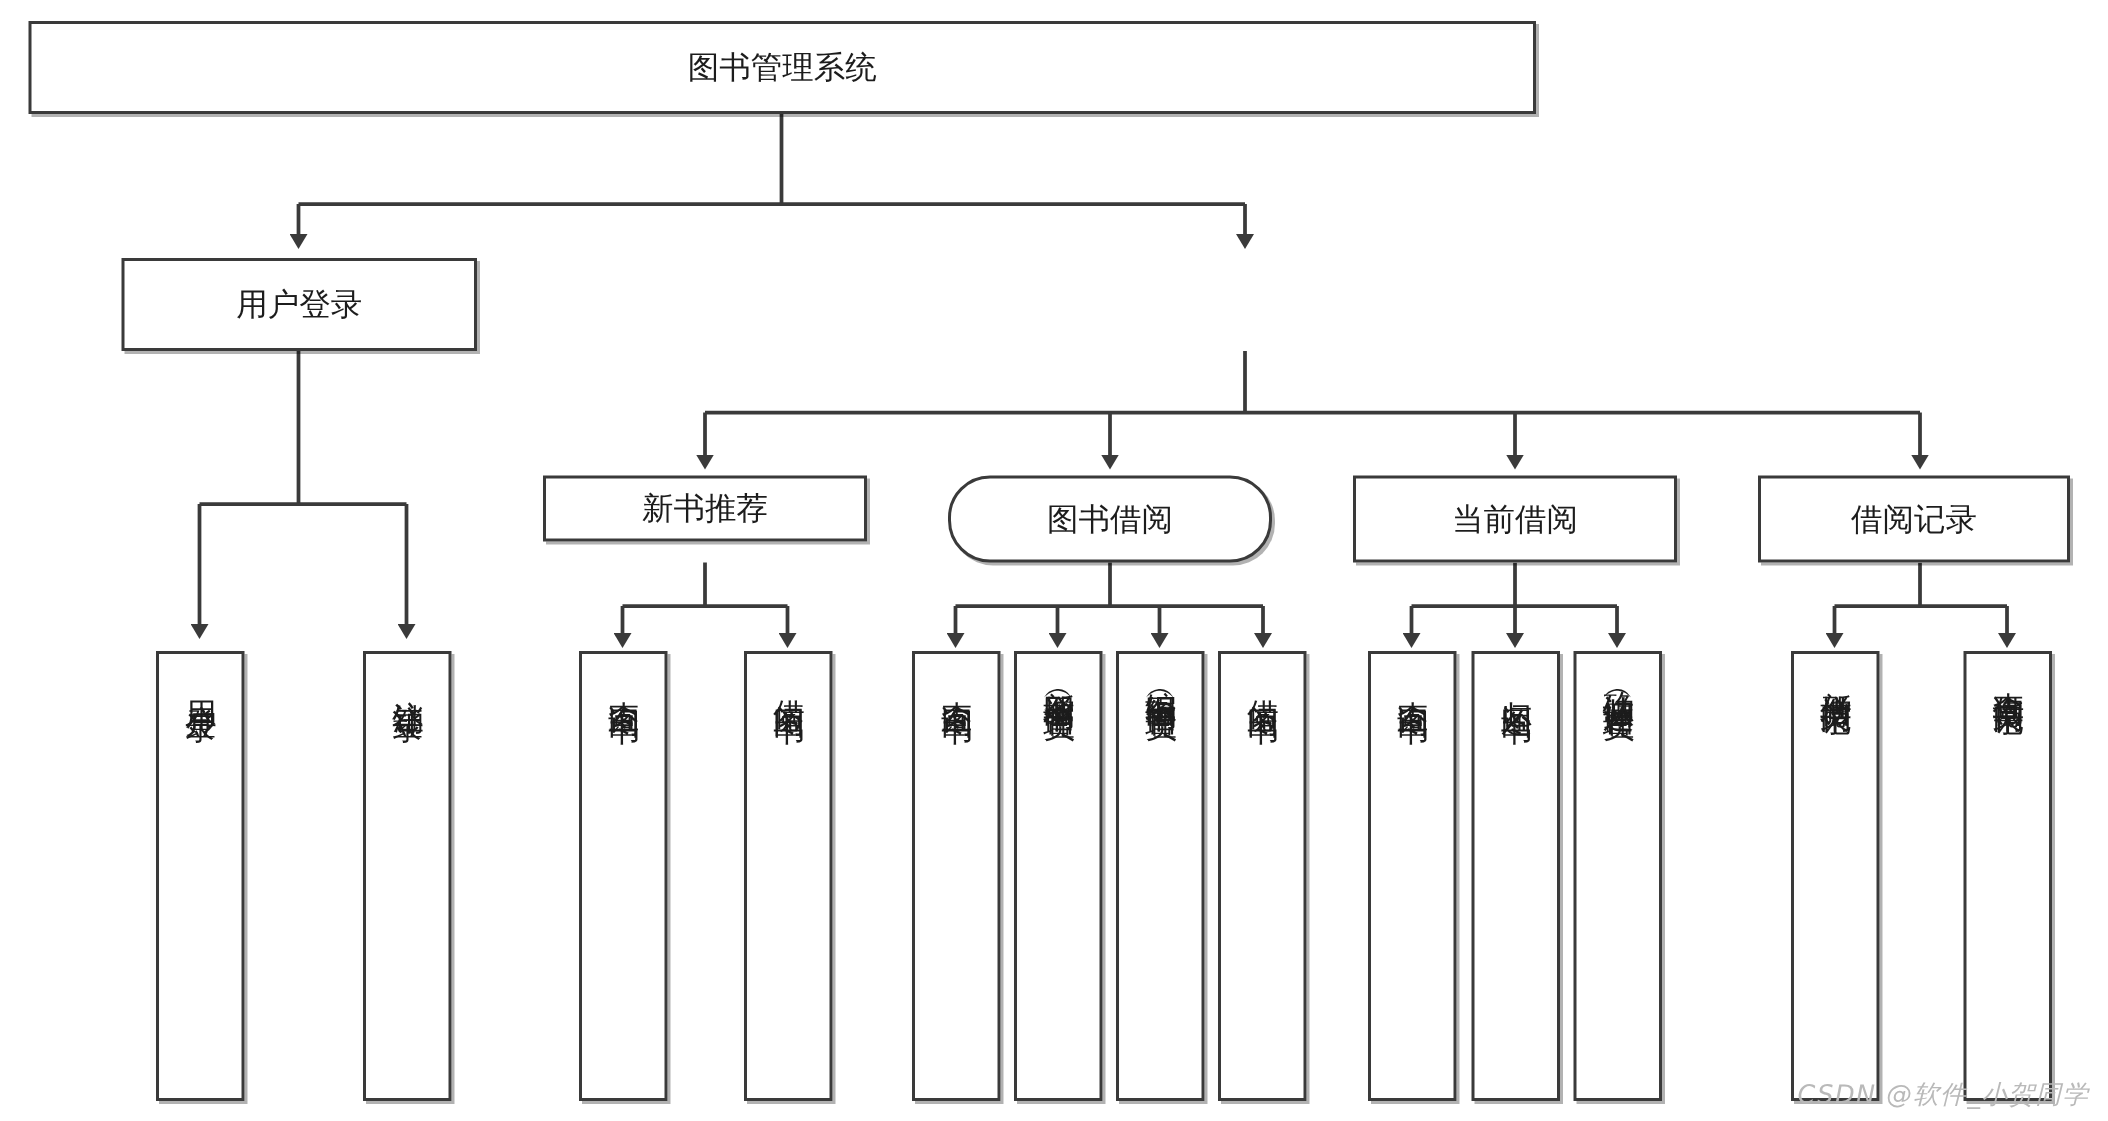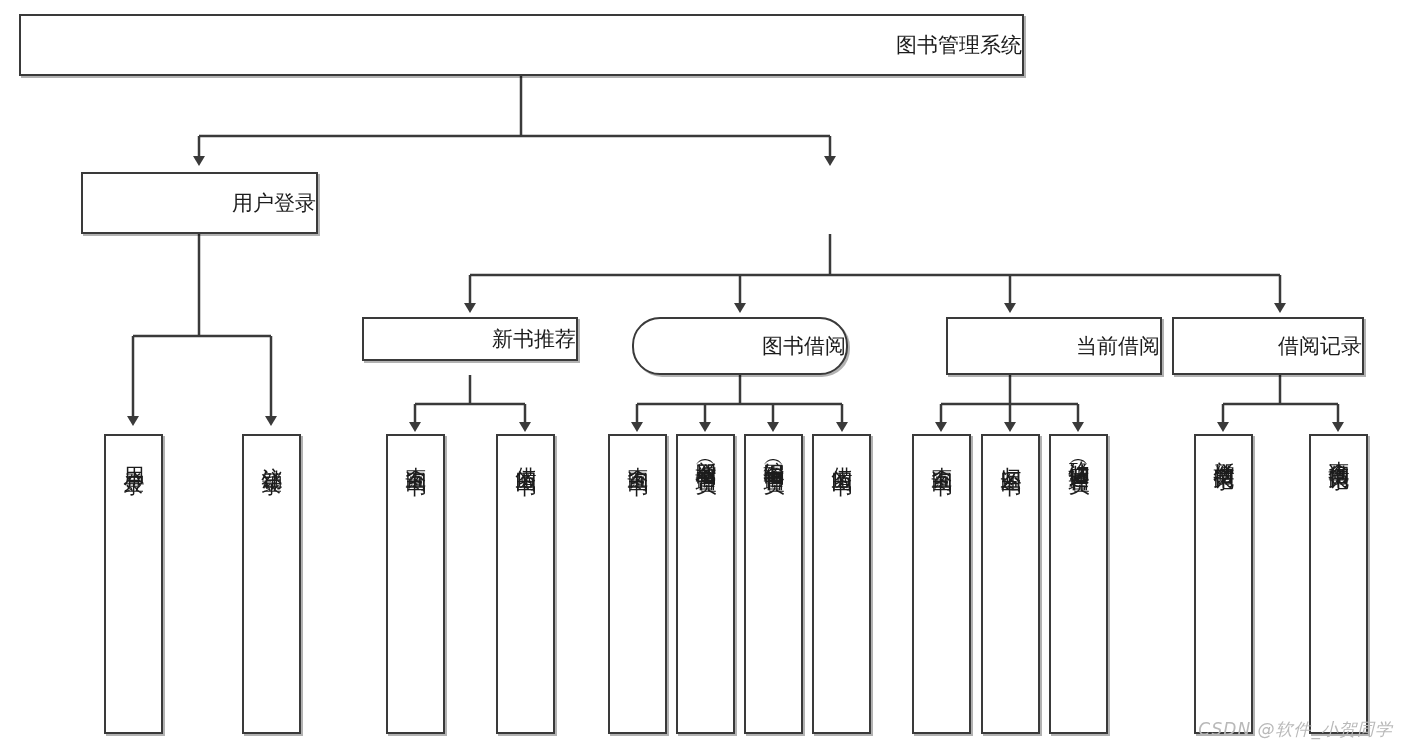--- a/index.html
+++ b/index.html
@@ -26,21 +26,21 @@
     pointer-events: none;
   }
   .node {
     position: absolute;
     box-sizing: border-box;
     background: #ffffff;
     border: 2px solid #3a3a3a;
     box-shadow: 2px 2px 0 rgba(0,0,0,0.30);
     display: flex;
     align-items: center;
-    justify-content: flex-end;
+    justify-content: center;
     color: #1c1c1c;
   }
   .node-label {
     text-align: center;
     line-height: 1.18;
     white-space: nowrap;
   }
   .node.horizontal .node-label {
     font-size: 21px;
   }
@@ -138,25 +138,25 @@
 
 
   <div class="node horizontal" style="left:362px; top:317px; width:216px; height:44px;">
     <span class="node-label">新书推荐</span>
   </div>
 
   <div class="node horizontal" style="left:632px; top:317px; width:216px; height:58px;border-radius:28px;">
     <span class="node-label">图书借阅</span>
   </div>
 
-  <div class="node horizontal" style="left:902px; top:317px; width:216px; height:58px;margin-left:44px;">
+  <div class="node horizontal" style="left:902px; top:317px; width:216px; height:58px;">
     <span class="node-label">当前借阅</span>
   </div>
 
-  <div class="node horizontal" style="left:1172px; top:317px; width:192px; height:58px;">
+  <div class="node horizontal" style="left:1172px; top:317px; width:208px; height:58px;">
     <span class="node-label">借阅记录</span>
   </div>
 
   <div class="node vertical" style="left:104px; top:434px; width:59px; height:300px;">
     <span class="node-label">用户登录</span>
   </div>
   <div class="node vertical" style="left:242px; top:434px; width:59px; height:300px;">
     <span class="node-label">注销登录</span>
   </div>
 

